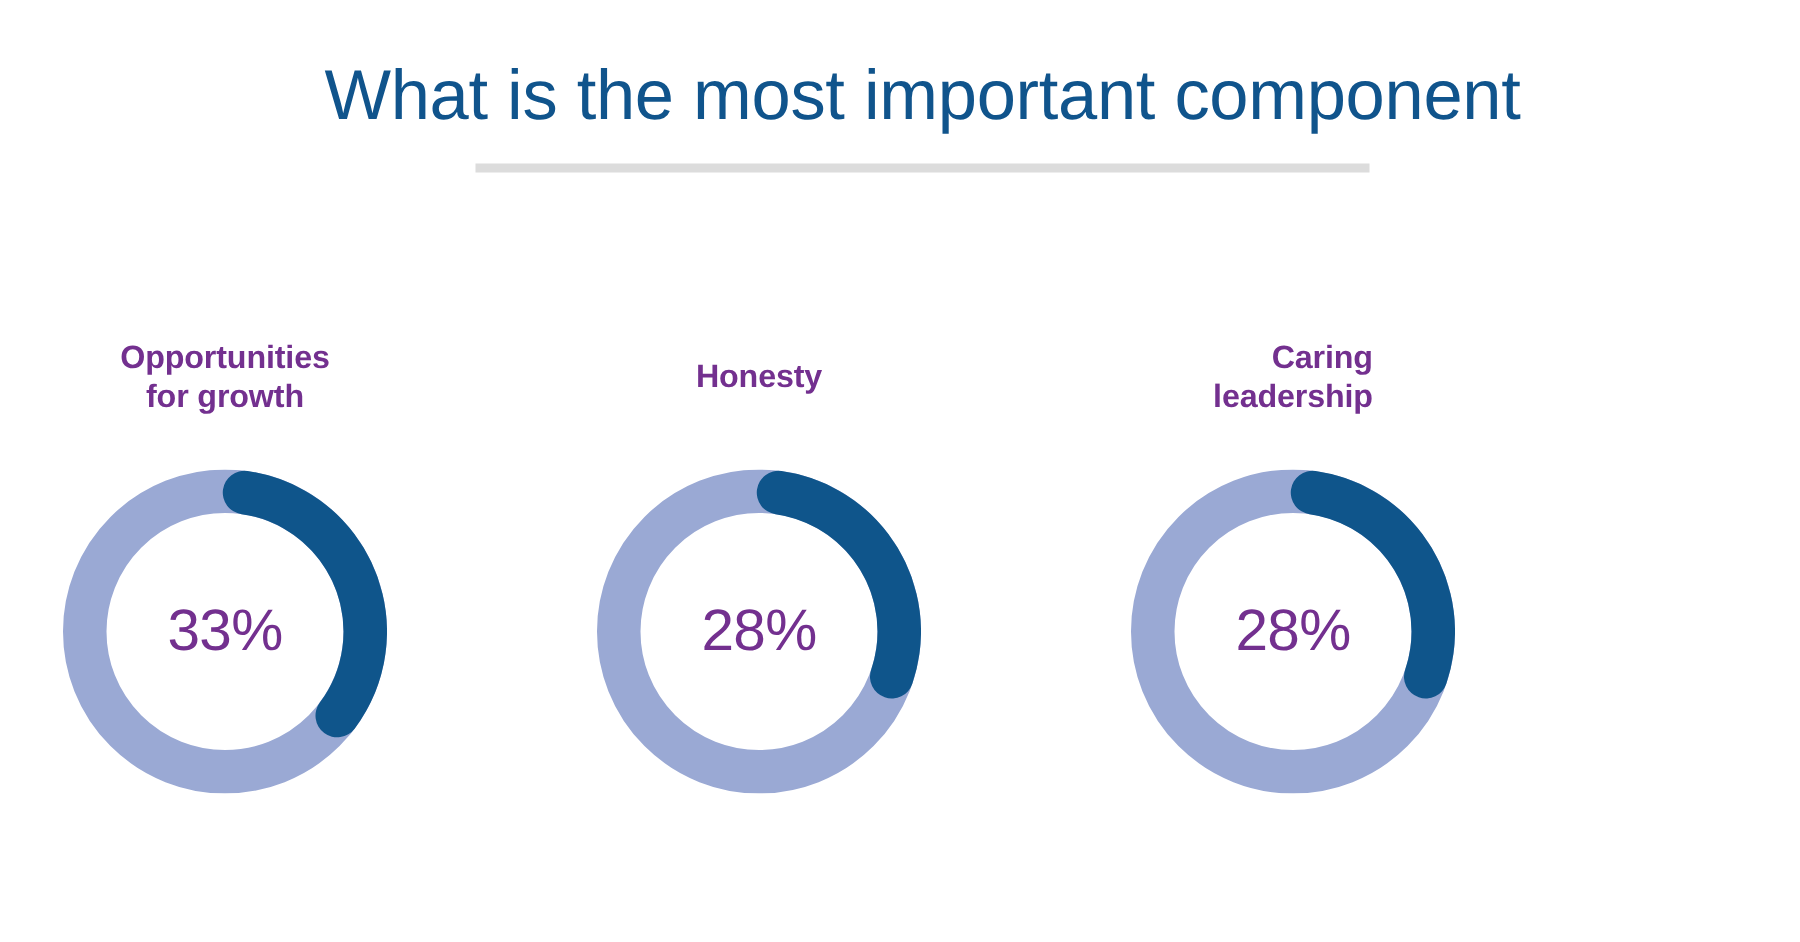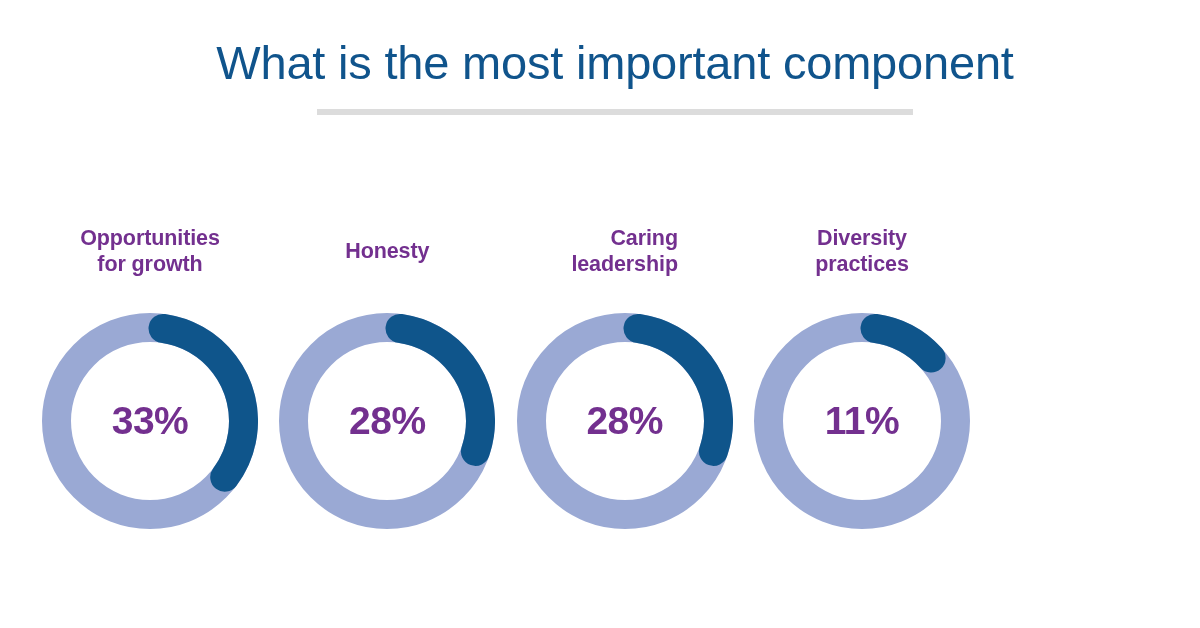--- a/index.html
+++ b/index.html
@@ -112,21 +112,21 @@
     top: 0;
     left: 0;
     width: 216px;
     height: 216px;
     display: flex;
     align-items: center;
     justify-content: center;
     color: #73308f;
     font-family: "Liberation Sans", sans-serif;
     font-size: 39px;
-    font-weight: bold;
+    font-weight: normal;
     letter-spacing: -0.5px;
     pointer-events: none;
   }
 </style>
 </head>
 <body style="background: rgb(255, 255, 255);">
 
 <div class="infographic">
 
   <div class="header">
@@ -168,26 +168,15 @@
 leadership</div>
       <div class="donut-figure">
         <svg class="donut-svg" viewBox="0 0 216 216">
           <circle class="donut-track" cx="108" cy="108" r="93.5" fill="none" stroke="#9aa9d4" stroke-width="29"></circle>
           <circle class="donut-arc" cx="108" cy="108" r="93.5" fill="none" stroke="#0f558b" stroke-width="29" stroke-linecap="round" transform="rotate(-82 108 108)" stroke-dasharray="164.4937913419616 422.9840348793298" stroke-dashoffset="0"></circle>
         </svg>
         <div class="donut-value" style="color: rgb(115, 48, 143);">28%</div>
       </div>
     </div>
 
-    <div class="donut-cell">
-      <div class="donut-label" style="color: rgb(115, 48, 143);">Diversity
-practices</div>
-      <div class="donut-figure">
-        <svg class="donut-svg" viewBox="0 0 216 216">
-          <circle class="donut-track" cx="108" cy="108" r="93.5" fill="none" stroke="#9aa9d4" stroke-width="29"></circle>
-          <circle class="donut-arc" cx="108" cy="108" r="93.5" fill="none" stroke="#0f558b" stroke-width="29" stroke-linecap="round" transform="rotate(-82 108 108)" stroke-dasharray="64.62256088434205 522.8552653369493" stroke-dashoffset="0"></circle>
-        </svg>
-        <div class="donut-value" style="color: rgb(115, 48, 143);">11%</div>
-      </div>
-    </div>
 
   </div>
 </div>
 
 </body></html>

